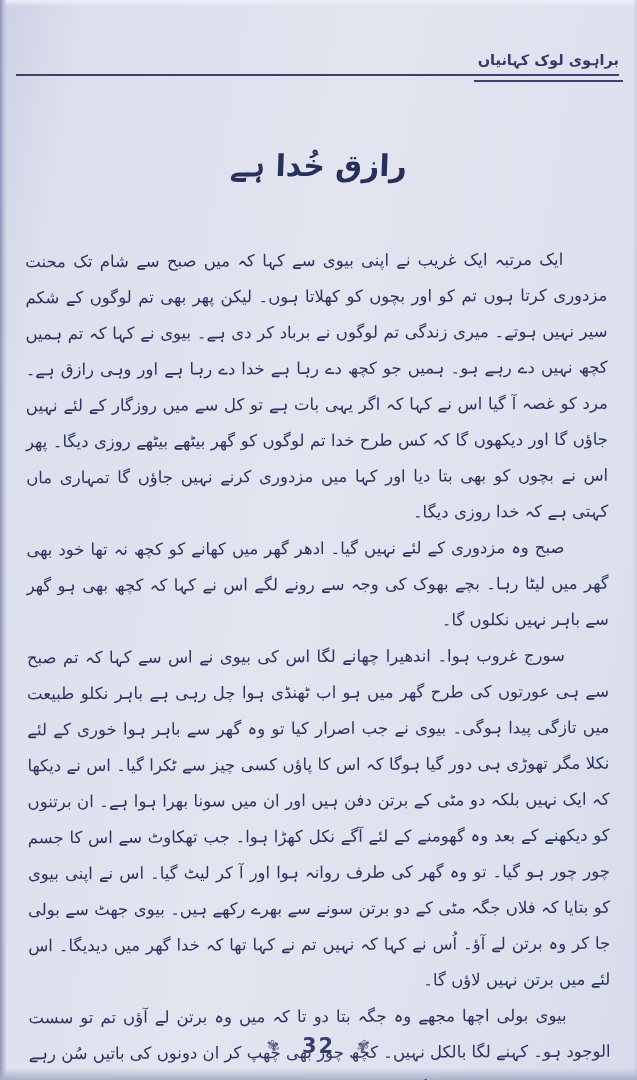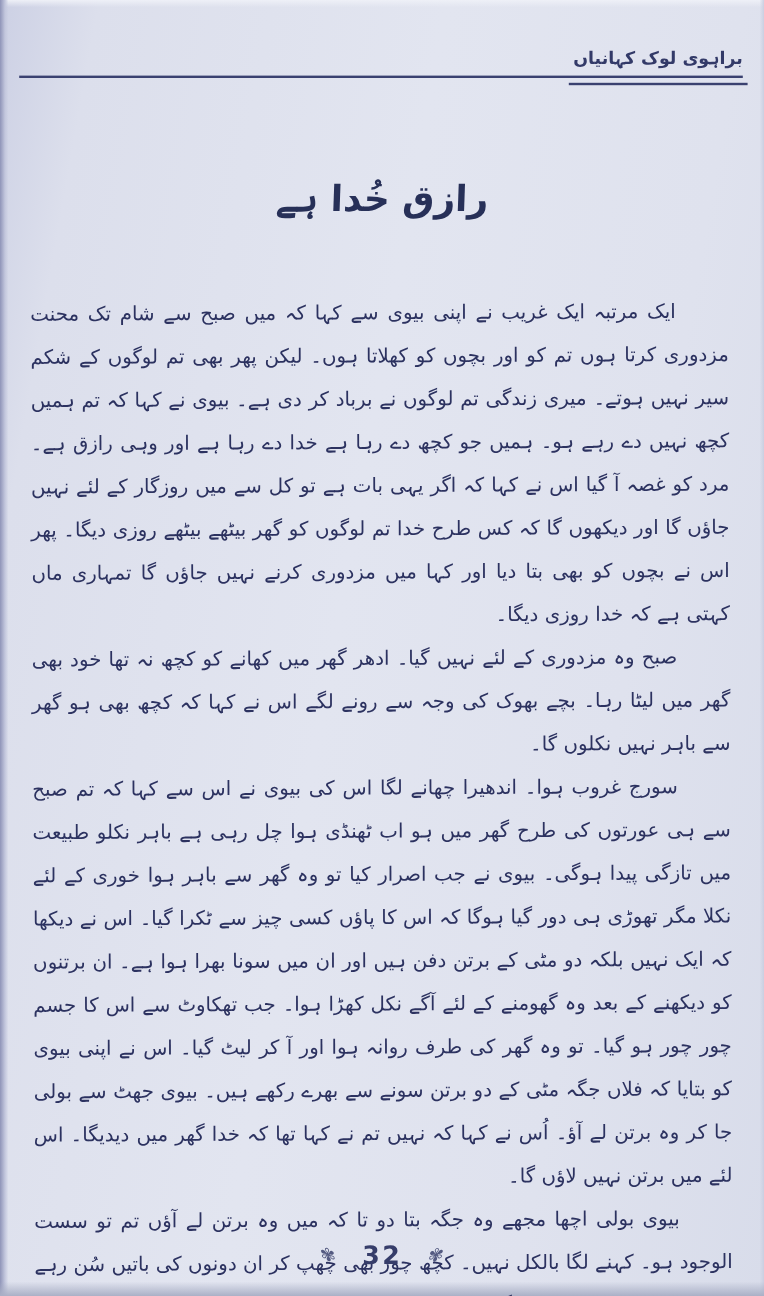--- a/index.html
+++ b/index.html
@@ -21,21 +21,21 @@
     background:linear-gradient(0deg,#aab0c6,rgba(170,176,198,0));}
   .scan-edge-right{position:absolute;top:0;right:0;width:4px;height:1080px;
     background:linear-gradient(270deg,#c9cde0,rgba(201,205,224,0));}
 
   .header{
     position:absolute;top:40px;left:16px;right:18px;
     direction:rtl;display:flex;justify-content:space-between;align-items:flex-end;
     font-size:14.5px;font-weight:bold;color:#333a68;
     padding-bottom:6px;border-bottom:2px solid #3a4170;
   }
-  .header .left-title{position:relative;}
+  .header .left-title{position:relative;margin-top:12px;}
   .header .left-title .underline{
     position:absolute;right:-4px;left:-4px;bottom:-14px;height:2px;background:#3a4170;}
 
   .story-title{
     position:absolute;top:148px;left:0;right:0;
     direction:rtl;text-align:center;
     font-size:30px;font-weight:bold;color:#273058;
     transform:skewX(-2deg);
     letter-spacing:1px;margin:0;
   }

